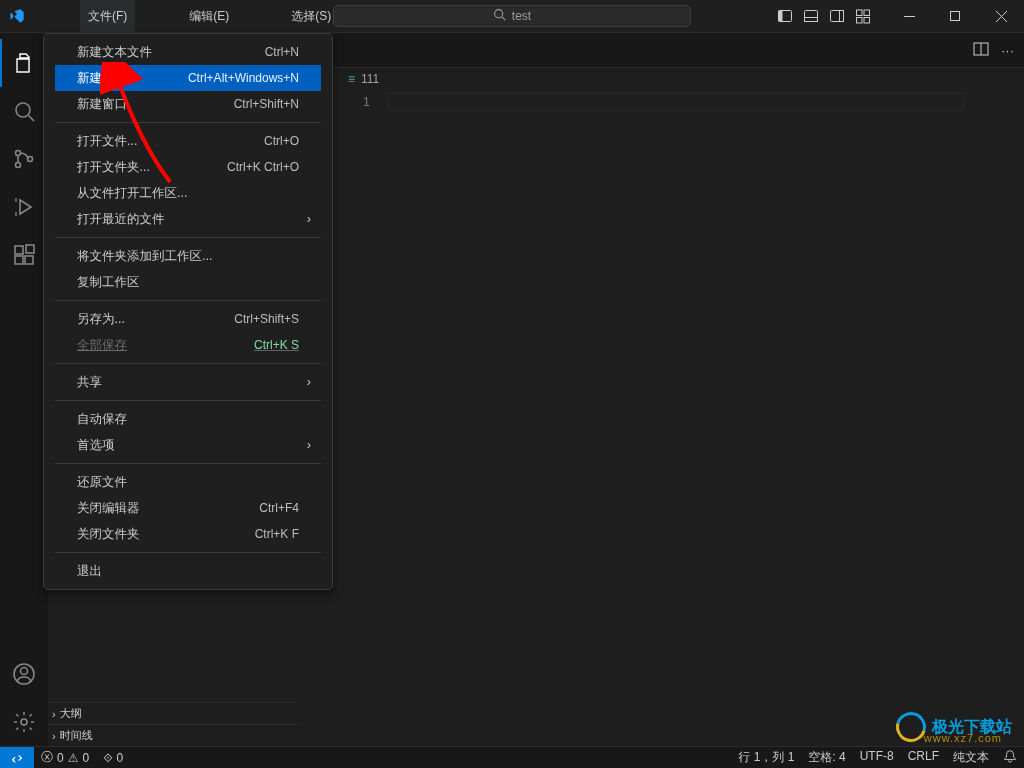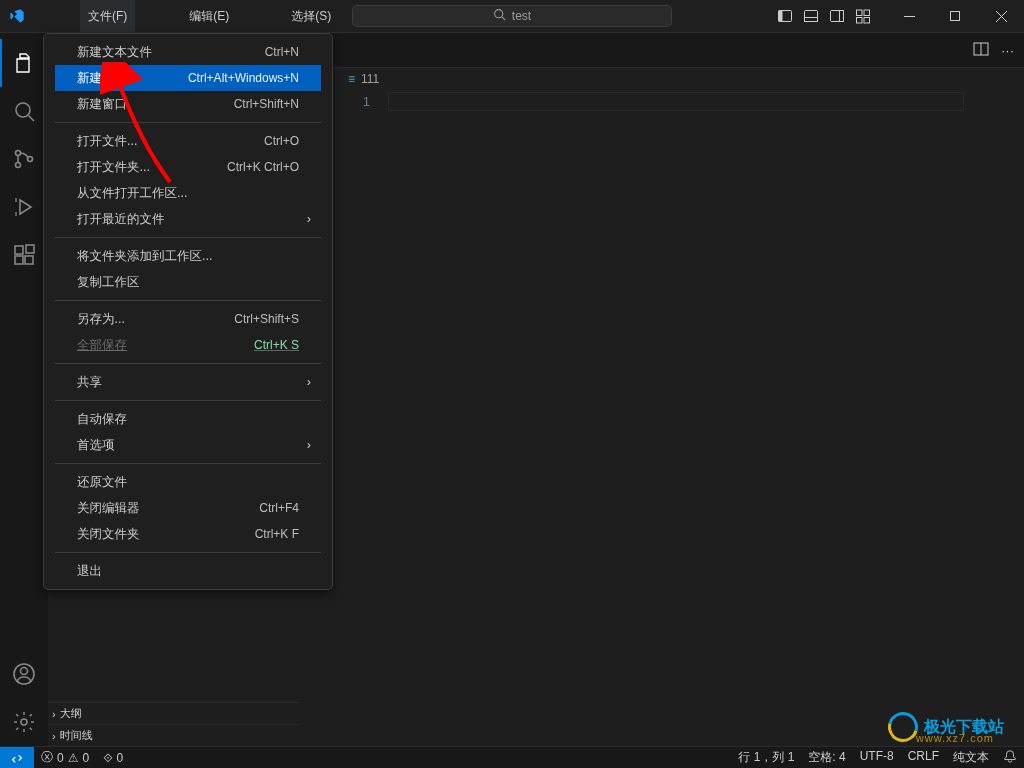--- a/index.html
+++ b/index.html
@@ -6,21 +6,21 @@
 body { width: 1024px; height: 768px; background: #1e1e1e; color: #cccccc; overflow: hidden; position: relative; font-size: 13px; }
 
 
 .title-bar { height: 33px; background: #1f1f1f; display: flex; align-items: center; position: relative; border-bottom: 1px solid #2b2b2b; }
 .app-icon { width: 34px; display: flex; align-items: center; justify-content: center; }
 .app-icon svg { width: 16px; height: 16px; }
 .menubar { display: flex; align-items: center; height: 100%; }
 .menu-item { padding: 0 8px; height: 100%; display: flex; align-items: center; cursor: default; font-size: 12px; margin-left: 46px; }
 .menu-item.active { background: #2a2d2e; }
 .nav-arrows { display: flex; margin-left: 20px; gap: 12px; color: #8a8a8a; }
-.search-box { position: absolute; left: 50%; transform: translateX(-50%); width: 320px; height: 22px; background: #2a2a2a; border: 1px solid #3c3c3c; border-radius: 5px; display: flex; align-items: center; justify-content: center; gap: 6px; color: #9d9d9d; font-size: 12px; }
+.search-box { position: absolute; left: 50%; transform: translateX(-50%); width: 358px; height: 22px; background: #2a2a2a; border: 1px solid #3c3c3c; border-radius: 5px; display: flex; align-items: center; justify-content: center; gap: 6px; color: #9d9d9d; font-size: 12px; }
 .title-controls { margin-left: auto; display: flex; align-items: center; height: 100%; }
 .layout-icons { display: flex; gap: 0; margin-right: 10px; }
 .layout-icons .tc { width: 26px; display:flex; align-items:center; justify-content:center; color:#cccccc; }
 .win-controls { display: flex; }
 .win-controls .wc { width: 46px; height: 33px; display: flex; align-items: center; justify-content: center; color: #cccccc; }
 
 
 .activity-bar { position: absolute; left: 0; top: 33px; bottom: 22px; width: 48px; background: #181818; display: flex; flex-direction: column; align-items: center; padding-top: 6px; }
 .activity-bar .ab-item { width: 48px; height: 48px; display: flex; align-items: center; justify-content: center; color: #858585; position: relative; }
 .activity-bar .ab-item.active { color: #ffffff; }
@@ -57,21 +57,21 @@
 .dropdown .dd-item.disabled { color: #6b6b6b; text-decoration: underline; }
 .dropdown .dd-item .shortcut { color: inherit; opacity: 0.9; font-size: 12px; }
 .dropdown .dd-item.disabled .shortcut { color: #86efac; }
 .dropdown .dd-sep { height: 1px; background: #3c3c3c; margin: 5px 0; }
 .dropdown .chev { position:absolute; right:10px; }
 
 
 .red-arrow { position: absolute; z-index: 200; pointer-events: none; }
 
 
-.watermark { position: absolute; right: 20px; bottom: 26px; display:flex; align-items:center; gap:6px; opacity:0.85; }
+.watermark { position: absolute; right: 12px; bottom: 26px; display:flex; align-items:center; gap:6px; opacity:0.85; }
 .watermark .logo { width:30px; height:30px; border-radius:50%; border:3px solid #00b4ff; border-left-color:#ffd020; border-bottom-color:#ffd020; transform:rotate(-30deg); }
 .watermark .txt1 { color:#00b4ff; font-size:16px; font-weight:bold; }
 .watermark .txt2 { position:absolute; right:10px; bottom:-2px; color:#cfa000; font-size:11px; letter-spacing:1px;}
 
 .ellipsis-dots { letter-spacing: 1px; }
 </style>
 </head>
 <body>
 
 <div class="title-bar">

